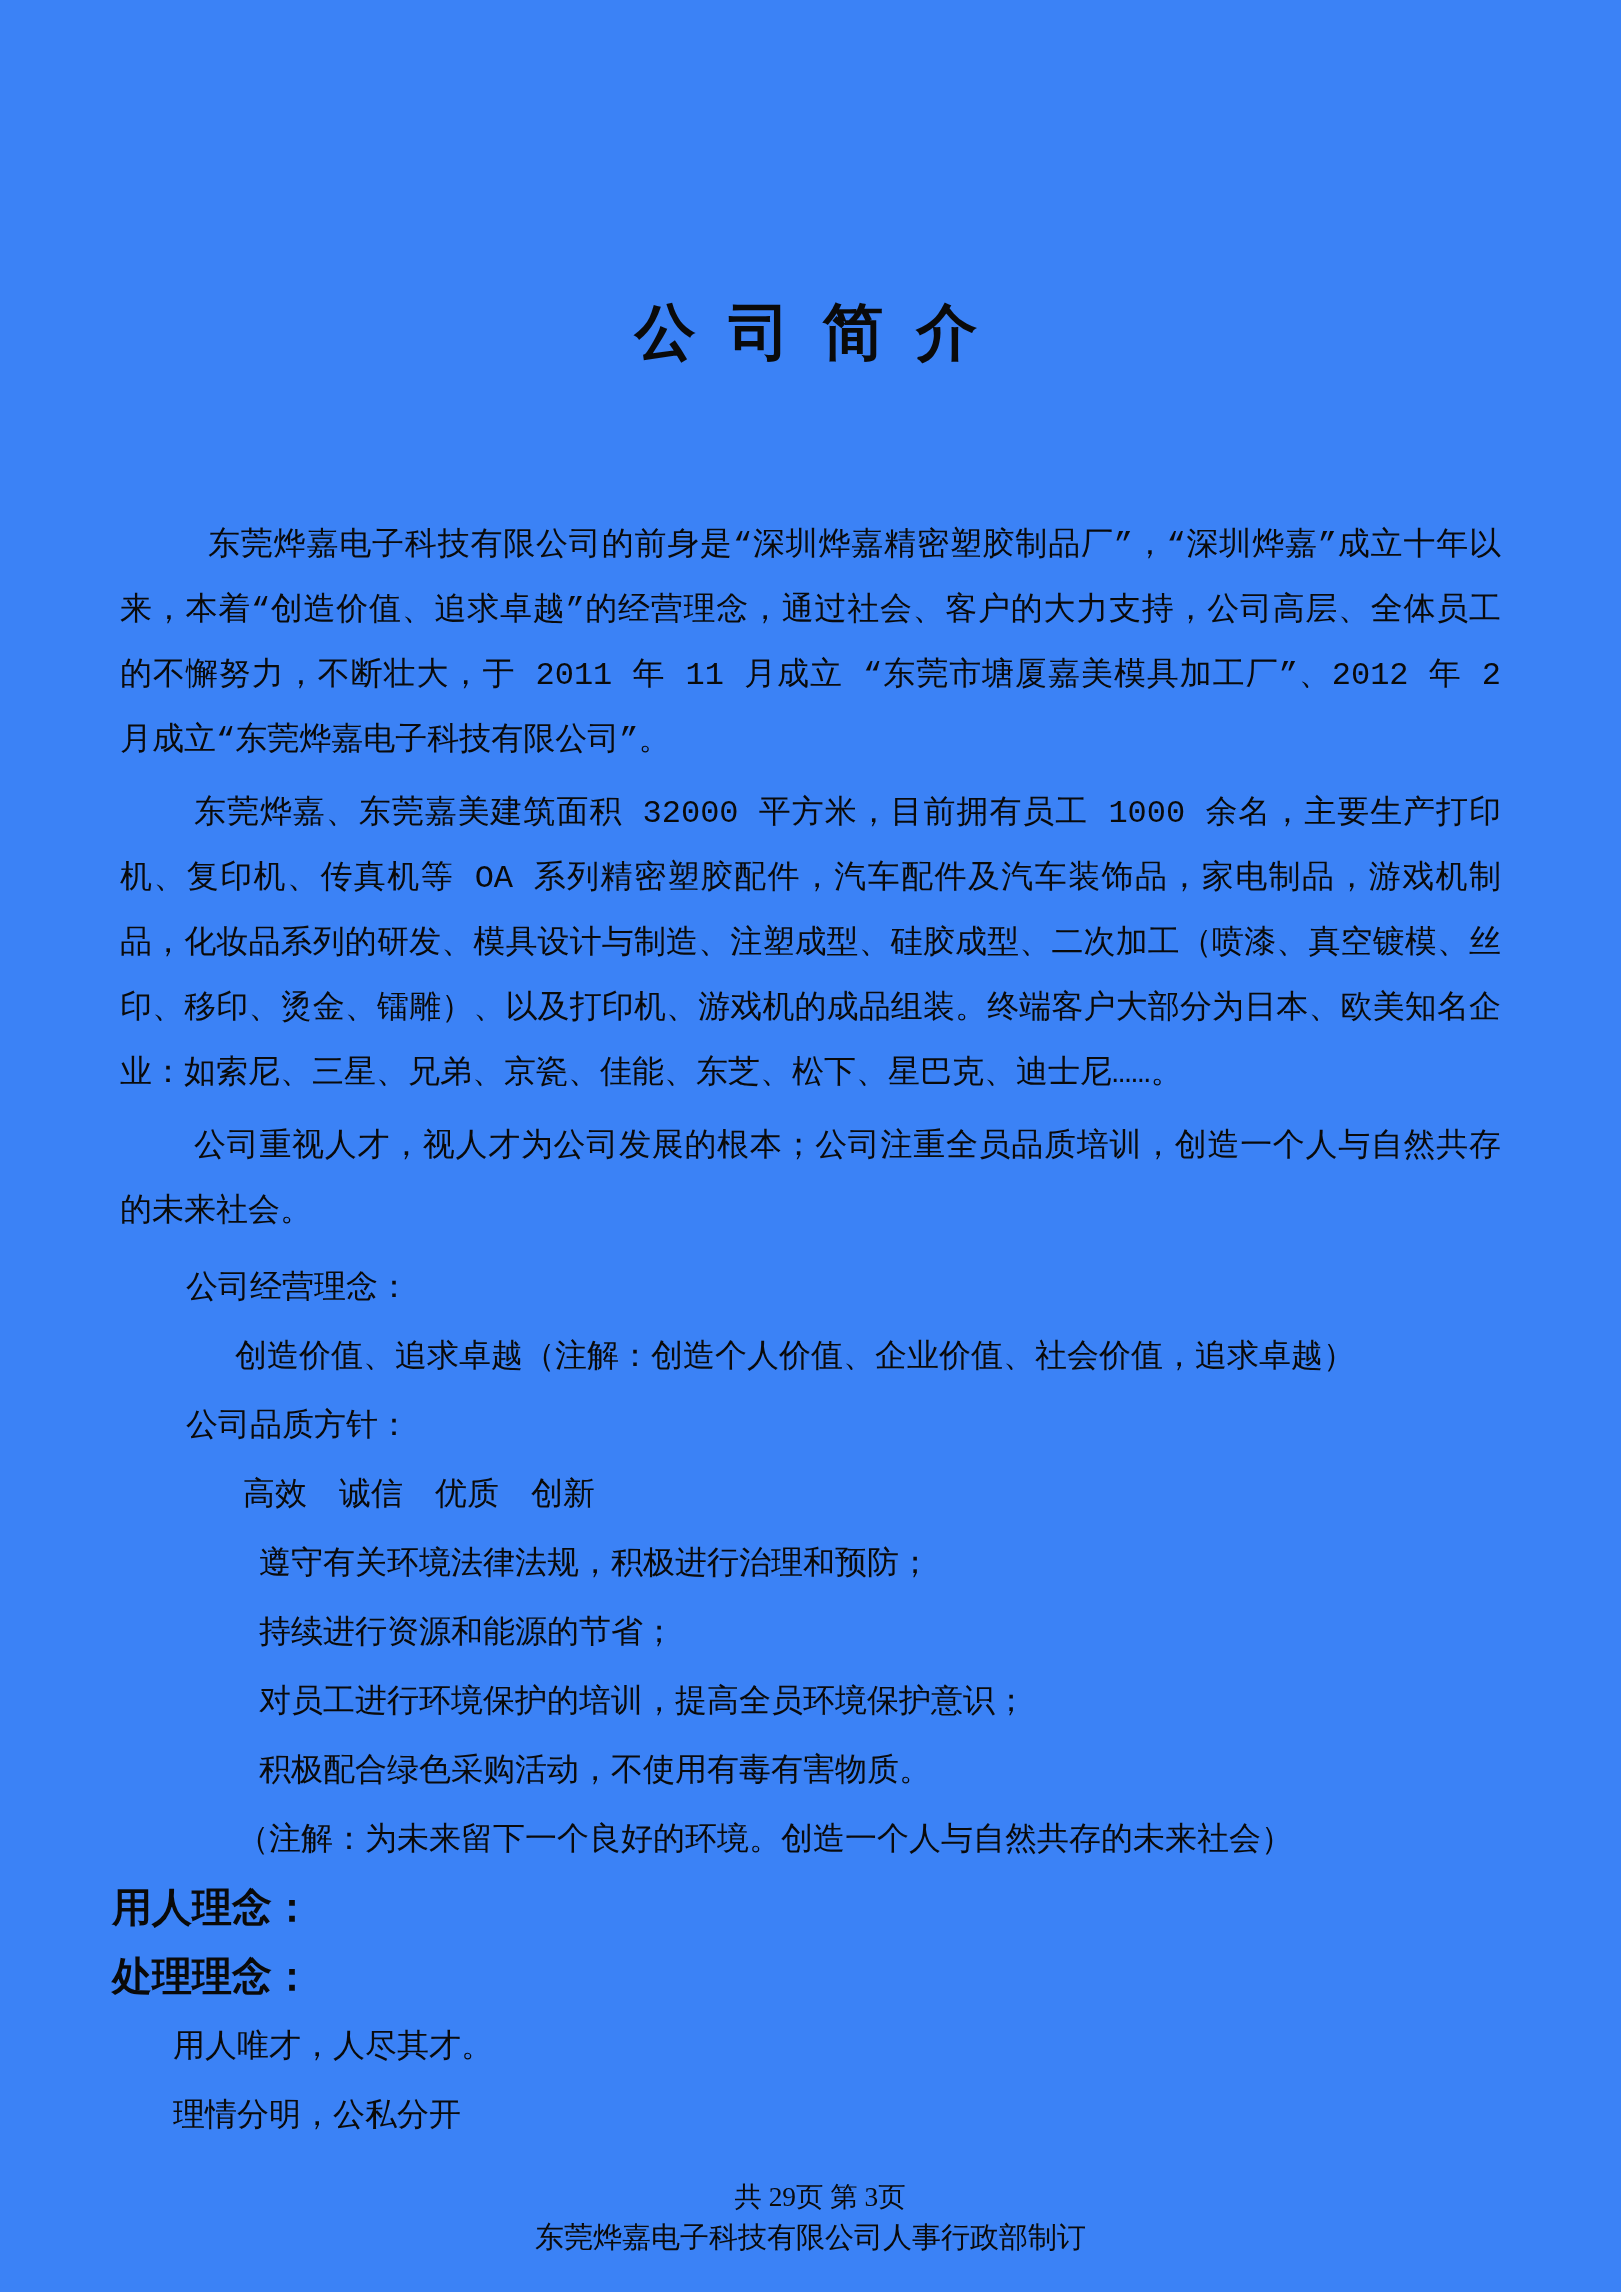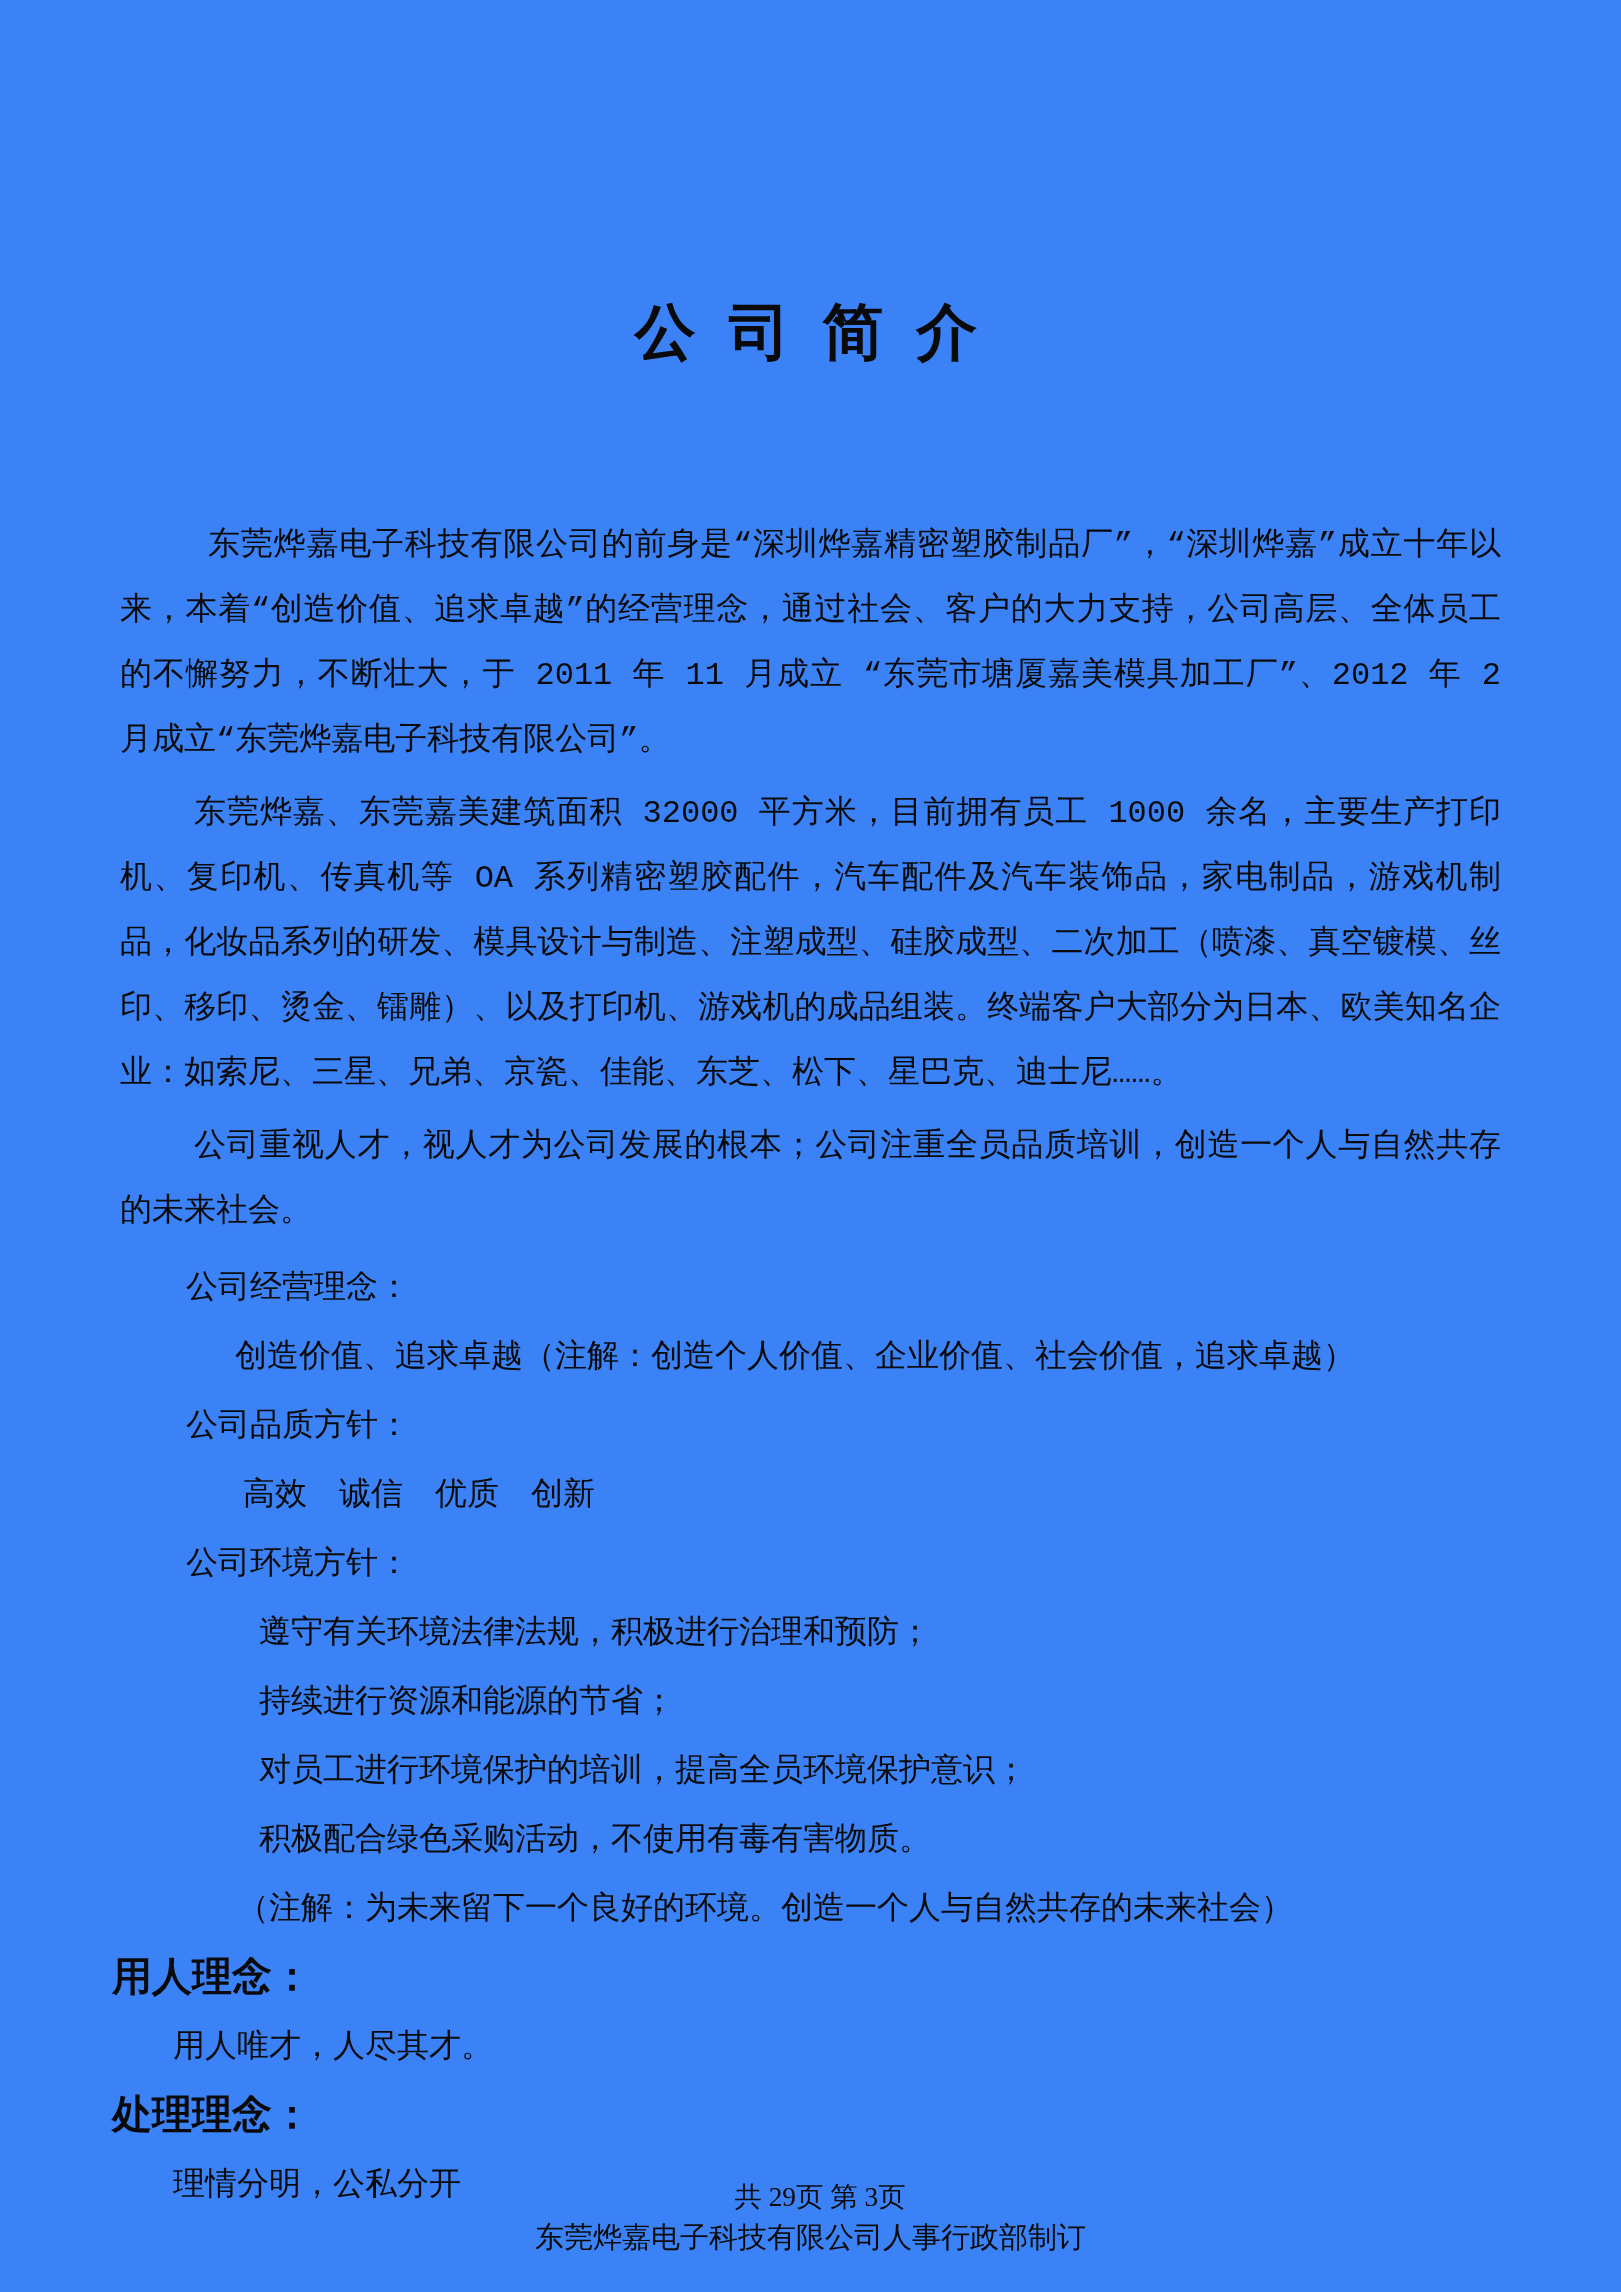--- a/index.html
+++ b/index.html
@@ -83,37 +83,36 @@
     <p class="para indent-std">公司重视人才，视人才为公司发展的根本；公司注重全员品质培训，创造一个人与自然共存的未来社会。</p>
 
     <div class="line ind-head">公司经营理念：</div>
 
     <div class="line ind-value">创造价值、追求卓越（注解：创造个人价值、企业价值、社会价值，追求卓越）</div>
 
     <div class="line ind-head">公司品质方针：</div>
 
     <div class="line ind-quality">高效　诚信　优质　创新</div>
 
-    <div class="line ind-head">公司环境方针：</div>
 
     <div class="line ind-env">遵守有关环境法律法规，积极进行治理和预防；</div>
 
     <div class="line ind-env">持续进行资源和能源的节省；</div>
 
     <div class="line ind-env">对员工进行环境保护的培训，提高全员环境保护意识；</div>
 
     <div class="line ind-env">积极配合绿色采购活动，不使用有毒有害物质。</div>
 
     <div class="line ind-note">（注解：为未来留下一个良好的环境。创造一个人与自然共存的未来社会）</div>
 
     <div class="line bold-head">用人理念：</div>
 
+    <div class="line bold-head">处理理念：</div>
+
     <div class="line ind-small">用人唯才，人尽其才。</div>
-
-    <div class="line bold-head">处理理念：</div>
 
     <div class="line ind-small">理情分明，公私分开</div>
 
   </div>
 
   <div class="footer">
     <div class="page-info">共 29页 第 3页</div>
     <div class="issuer">东莞烨嘉电子科技有限公司人事行政部制订</div>
   </div>
 

